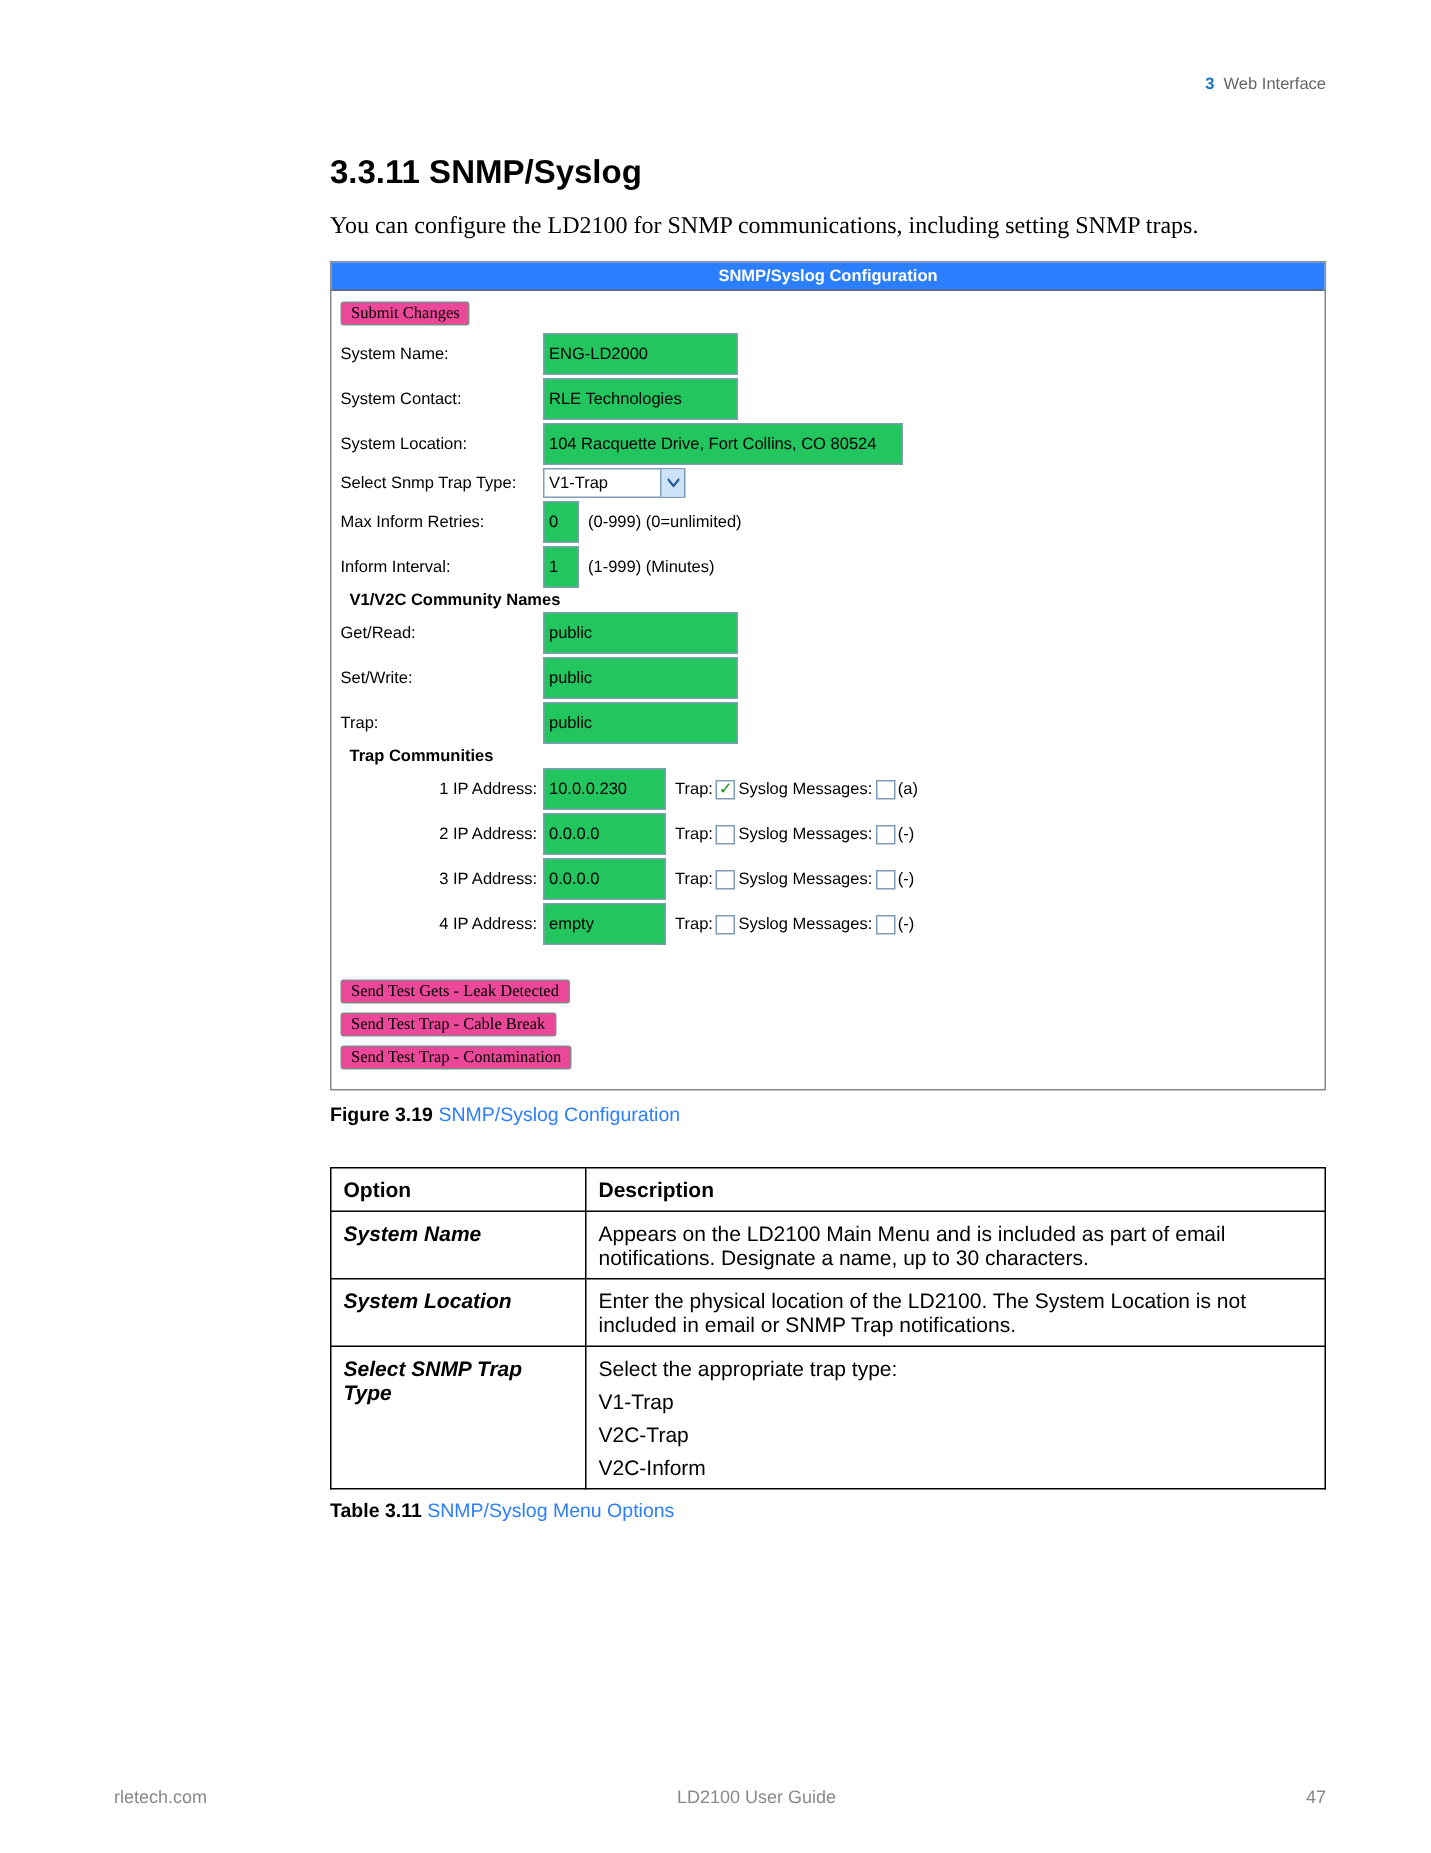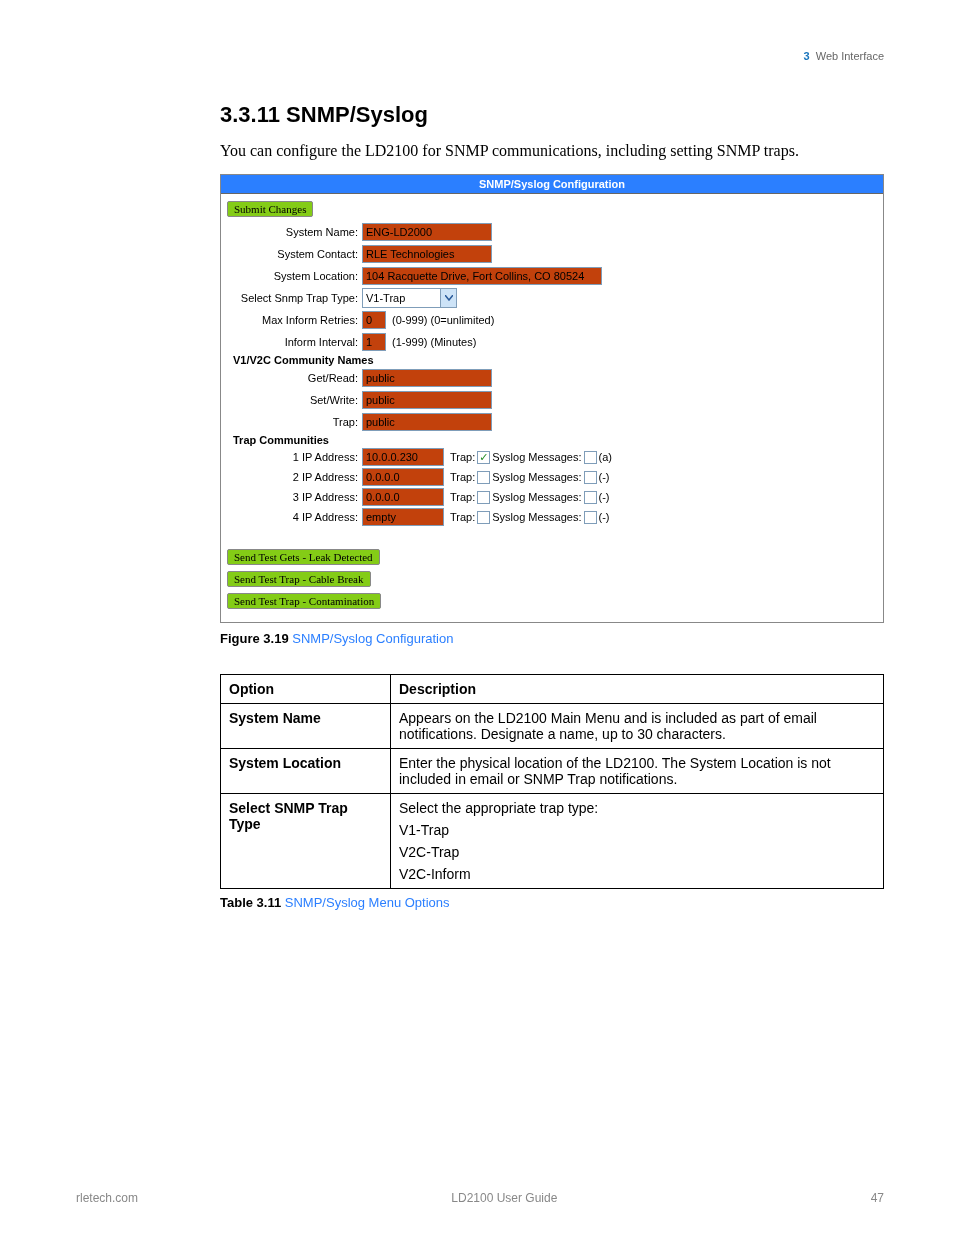--- a/index.html
+++ b/index.html
@@ -46,47 +46,47 @@
     text-align: center;
     font-weight: bold;
     font-size: 11px;
     padding: 3px 0;
     border-bottom: 1px solid #666;
   }
   .cfg-body { padding: 4px 6px 10px 6px; }
   .btn {
     font-family: "Times New Roman", sans-serif;
     font-size: 11px;
-    background: #84cc16;
+    background: #ec4899;
     border: 1px solid #888;
     border-radius: 2px;
     padding: 1px 6px;
     cursor: pointer;
     display: inline-block;
     margin: 3px 0;
   }
   .form-row {
     display: flex;
     align-items: center;
     margin: 2px 0;
     min-height: 20px;
   }
   .form-label {
     width: 135px;
-    text-align: right;
+    text-align: left;
     padding-right: 4px;
     font-size: 11px;
   }
   .txt-input {
     font-family: inherit;
     font-size: 11px;
     border: 1px solid #7f9db9;
     padding: 1px 3px;
-    height: 18px;
-    background: #c2410c;
+    height: 28px;
+    background: #22c55e;
   }
   .w180 { width: 130px; }
   .w240 { width: 240px; }
   .w30 { width: 24px; }
   .sel {
     font-family: inherit;
     font-size: 11px;
     border: 1px solid #7f9db9;
     height: 20px;
     background: #fff;
@@ -151,21 +151,21 @@
     font-family: Arial, sans-serif;
     font-size: 14px;
   }
   table.opts th, table.opts td {
     border: 1px solid #000;
     text-align: left;
     vertical-align: top;
     padding: 6px 8px;
   }
   table.opts th { font-weight: bold; }
-  table.opts td.opt { font-weight: bold; width: 170px; }
+  table.opts td.opt { font-weight: bold; width: 170px; font-style: italic; }
   .trap-list div { margin-top: 6px; }
   .table-caption {
     font-family: Arial, sans-serif;
     font-size: 13px;
     margin-top: 6px;
   }
   .table-caption .fig-bold { font-weight: bold; }
   .table-caption .fig-link { color: #2b7fff; }
   .footer {
     position: absolute;

